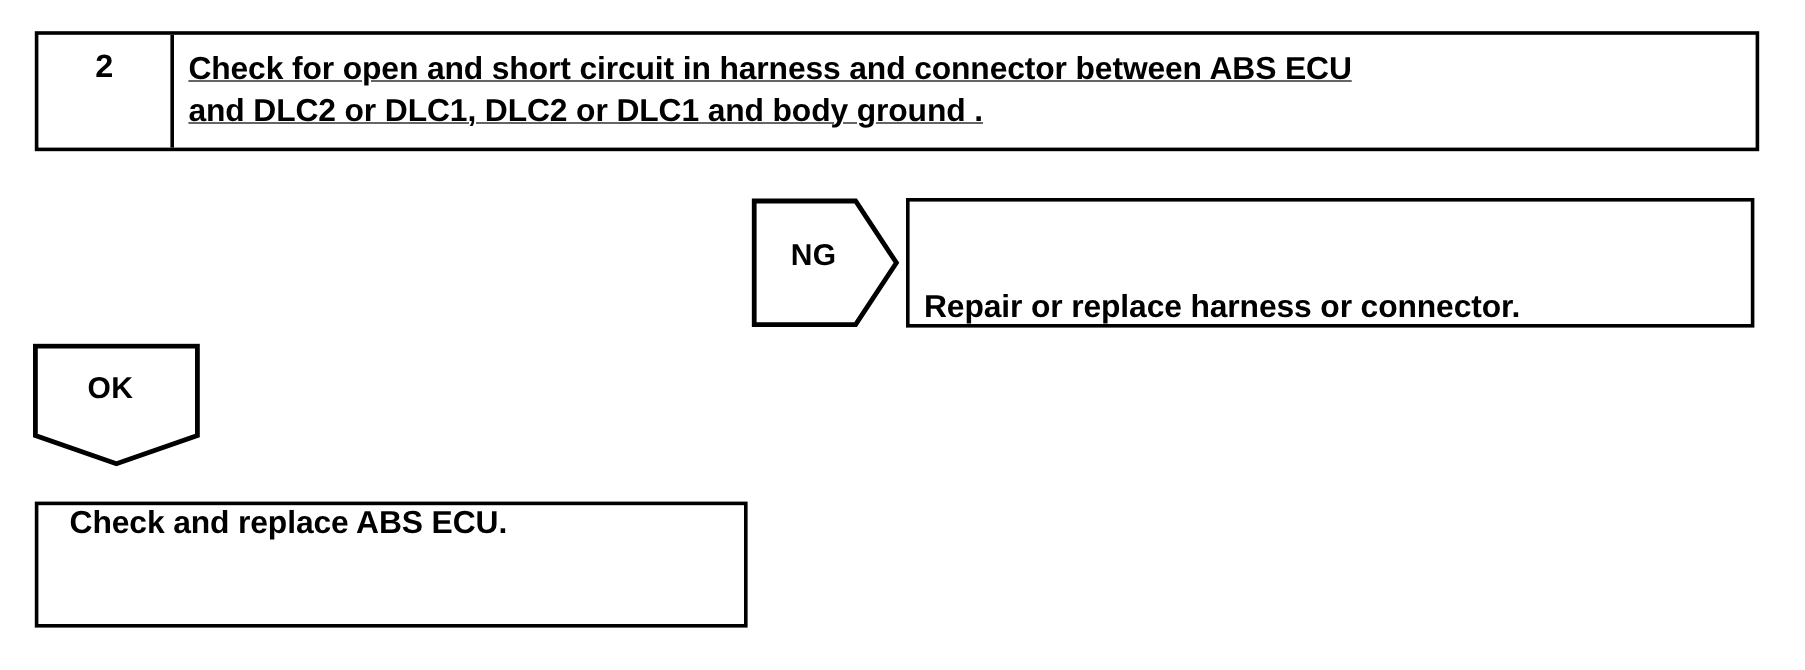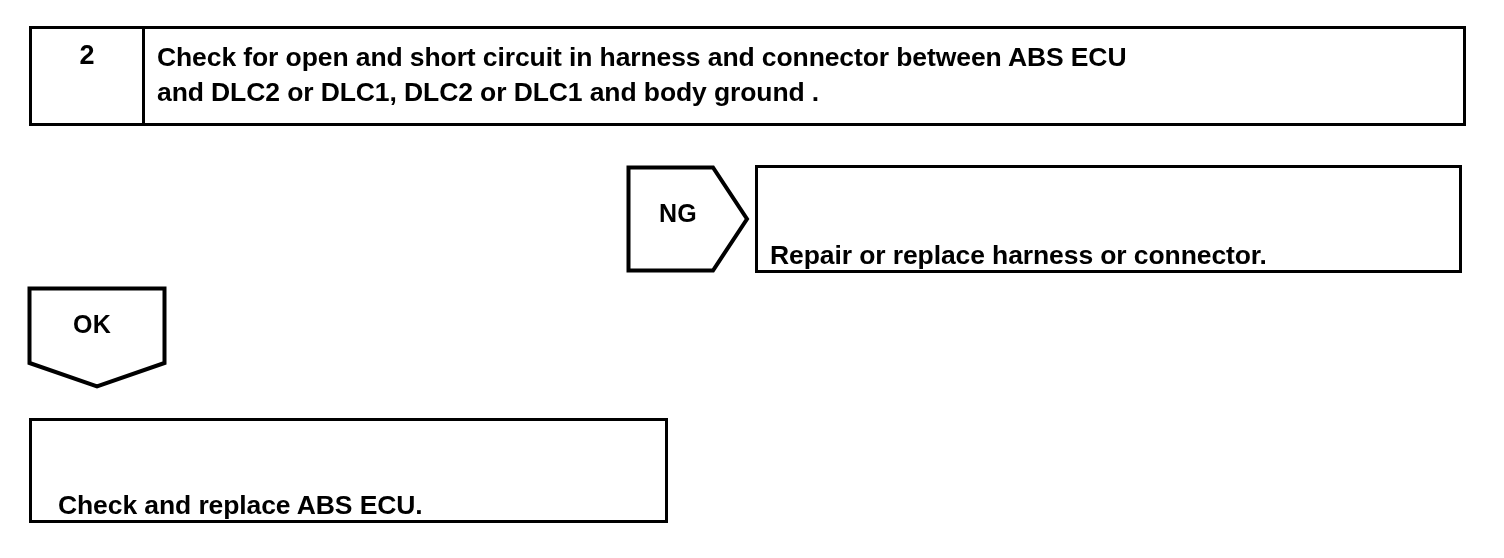--- a/index.html
+++ b/index.html
@@ -46,20 +46,21 @@
     font-weight: bold;
     color: #000000;
     line-height: 1;
     letter-spacing: 0.2px;
   }
   .step-text-cell {
     flex: 1 1 auto;
     box-sizing: border-box;
     padding: 11px 0 0 12px;
     display: block;
+    text-decoration: underline;
   }
   .step-text {
     font-size: 26.5px;
     font-weight: bold;
     color: #000000;
     line-height: 35px;
     letter-spacing: -0.1px;
     white-space: pre-line;
   }
 
@@ -133,27 +134,27 @@
     color: #000000;
     line-height: 1;
     letter-spacing: 0.3px;
   }
 
   
   .final-box {
     position: absolute;
     left: 29px;
     top: 418px;
-    width: 639px;   
+    width: 594px;   
     height: 105px;  
     box-sizing: border-box;
     border: 3px solid #000000;
     background: #ffffff;
     display: flex;
-    align-items: flex-end;
+    align-items: flex-start;
   }
   .final-text {
     padding-left: 26px;
     font-size: 26.5px;
     font-weight: bold;
     color: #000000;
     line-height: 1.1;
     letter-spacing: -0.1px;
   }
 </style>

